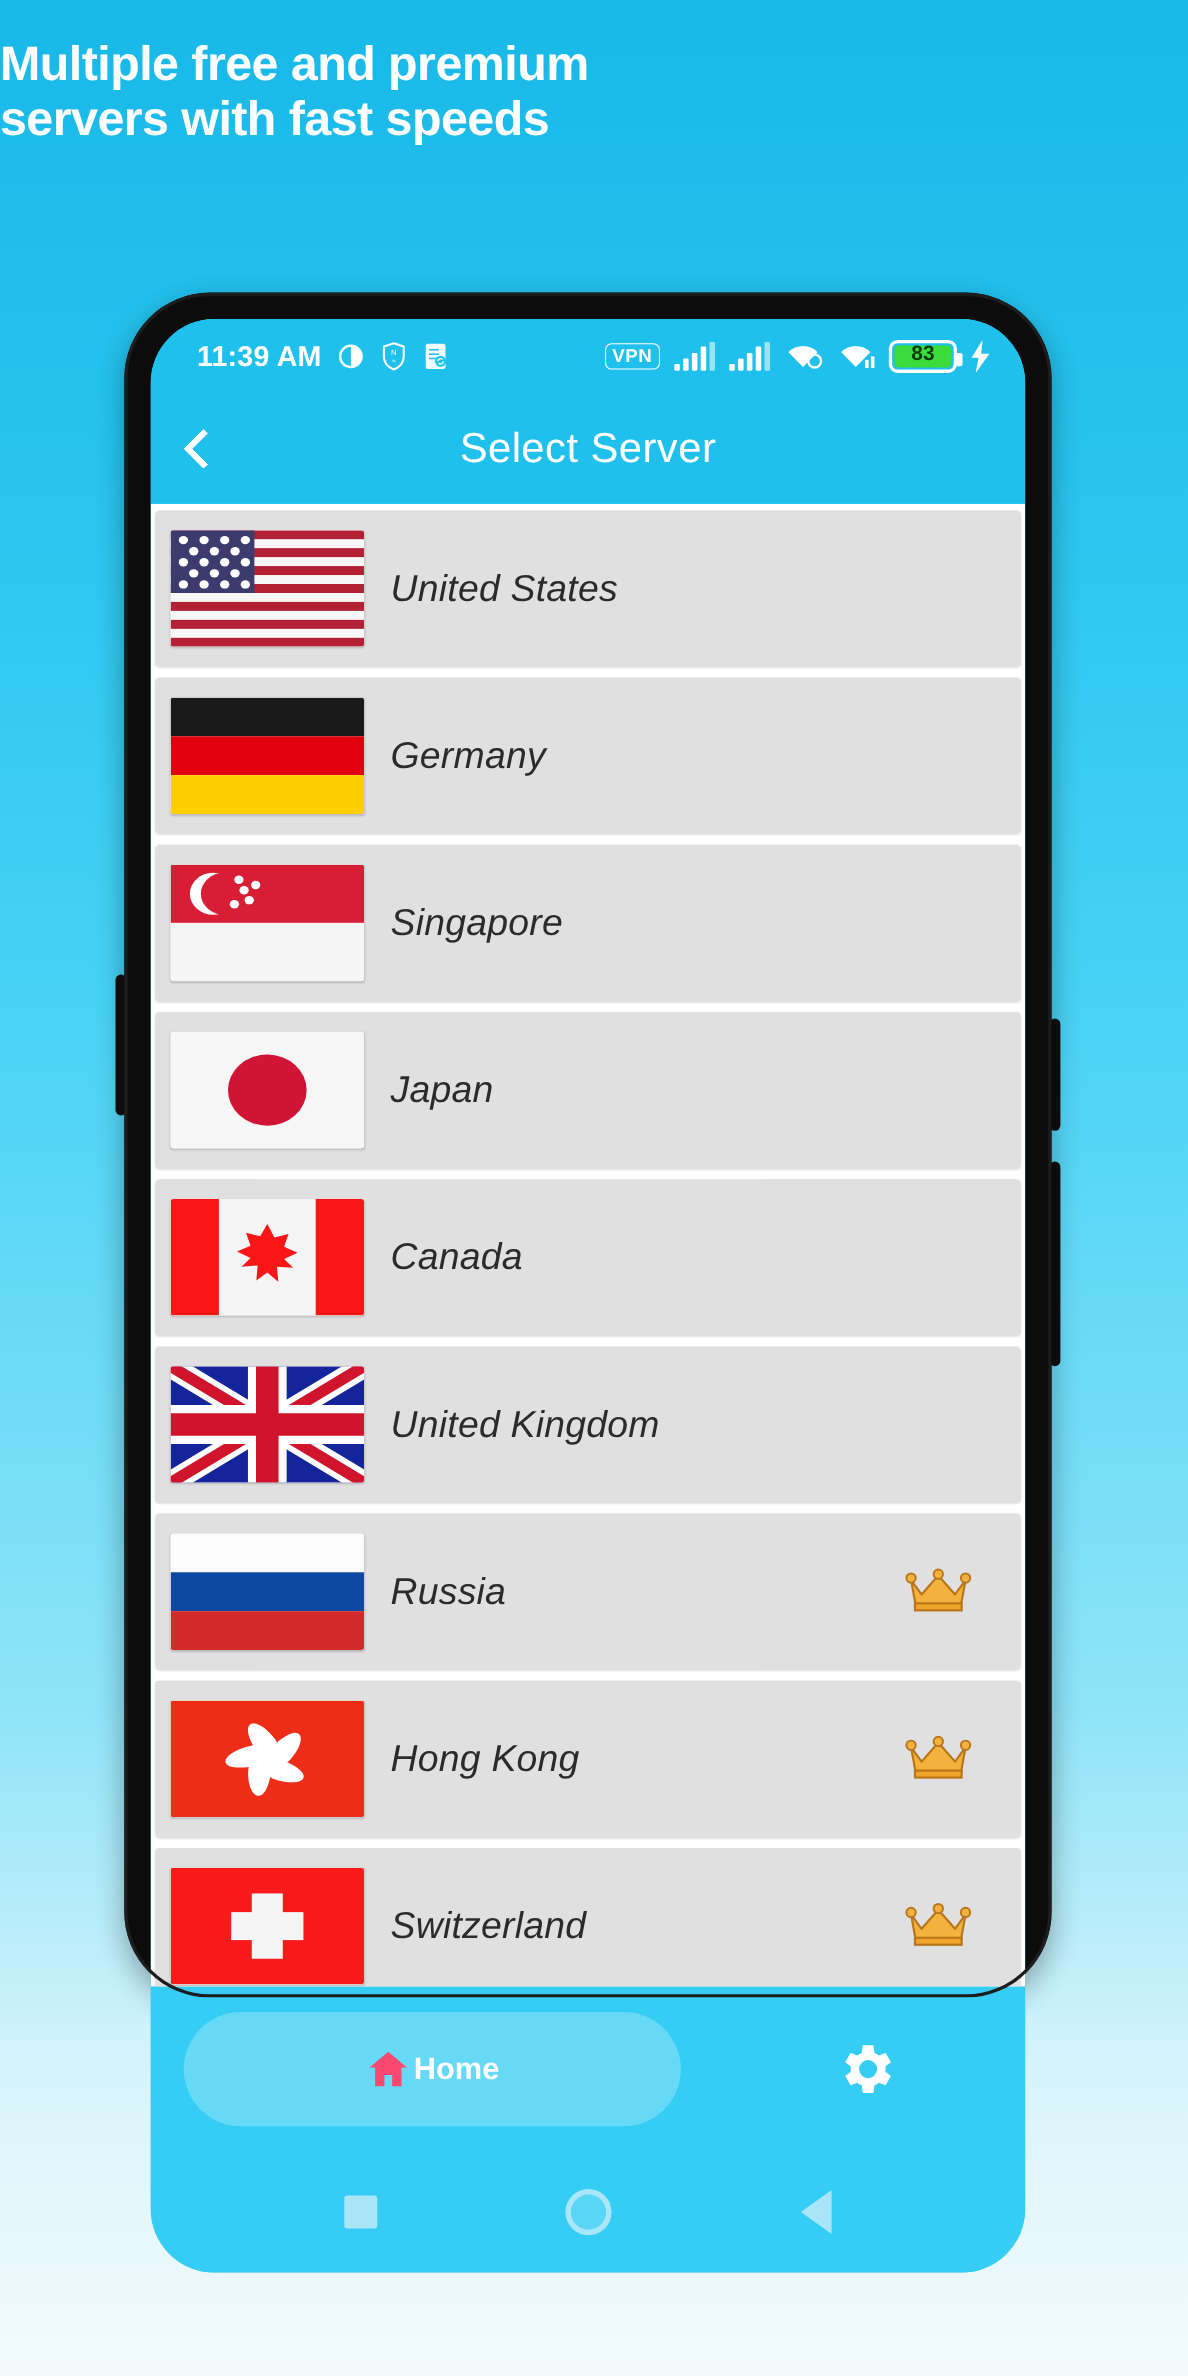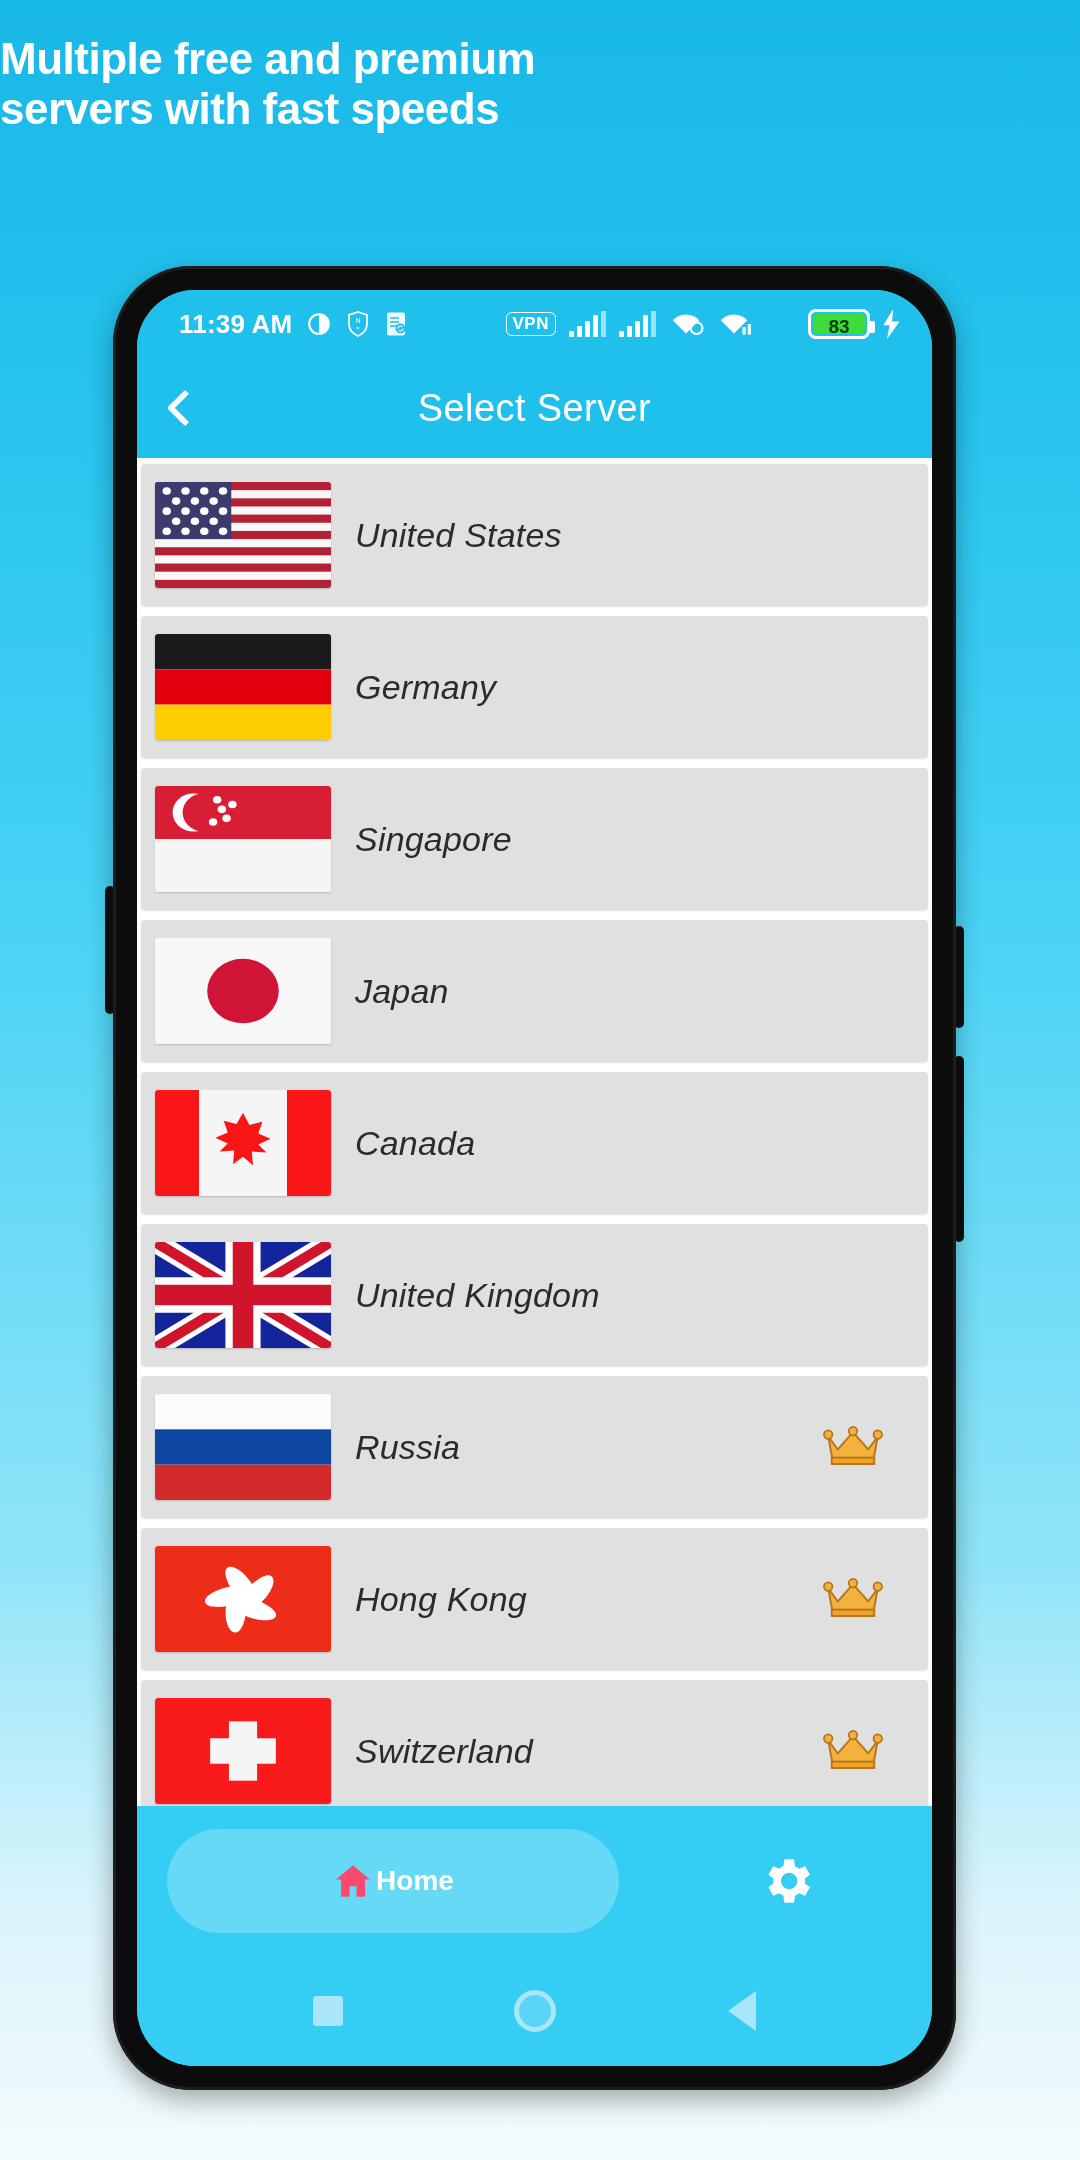--- a/index.html
+++ b/index.html
@@ -15,21 +15,21 @@
     position:absolute; left:0; top:34px; width:860px;
     text-align:left; color:#ffffff;
     font-size:44px; line-height:1.13; font-weight:700;
     letter-spacing:-0.5px;
   }
   .headline .l { display:block; }
 
   
   .phone {
     position:absolute; left:113px; top:266px;
-    width:843px; height:1824px;
+    width:843px; height:1550px;
     background:#0c0c0c;
     border-radius:78px;
     box-shadow:0 10px 26px rgba(0,0,0,0.32);
   }
   .phone::after{ 
     content:""; position:absolute; inset:0; border-radius:78px;
     box-shadow:inset 0 0 0 3px #1d1d1d;
     pointer-events:none;
   }
   .btn-side {
@@ -60,21 +60,21 @@
   .ic { display:block; }
 
   .vpn-badge {
     border:1px solid #ffffff; border-radius:6px;
     font-size:17px; font-weight:700; letter-spacing:0.5px;
     padding:2px 6px 3px; line-height:1;
   }
   .battery {
     position:relative; width:62px; height:30px;
     border:3px solid #fff; border-radius:8px; display:flex;
-    align-items:flex-end; justify-content:center;margin-left:44px;
+    align-items:flex-start; justify-content:center;
   }
   .battery::after{
     content:""; position:absolute; right:-8px; top:9px;
     width:5px; height:12px; background:#fff; border-radius:0 2px 2px 0;
   }
   .battery .fill{
     position:absolute; left:2px; top:2px; bottom:2px; width:calc(100% - 4px);
     background:#3ddc3d; border-radius:4px;
   }
   .battery .pct{

